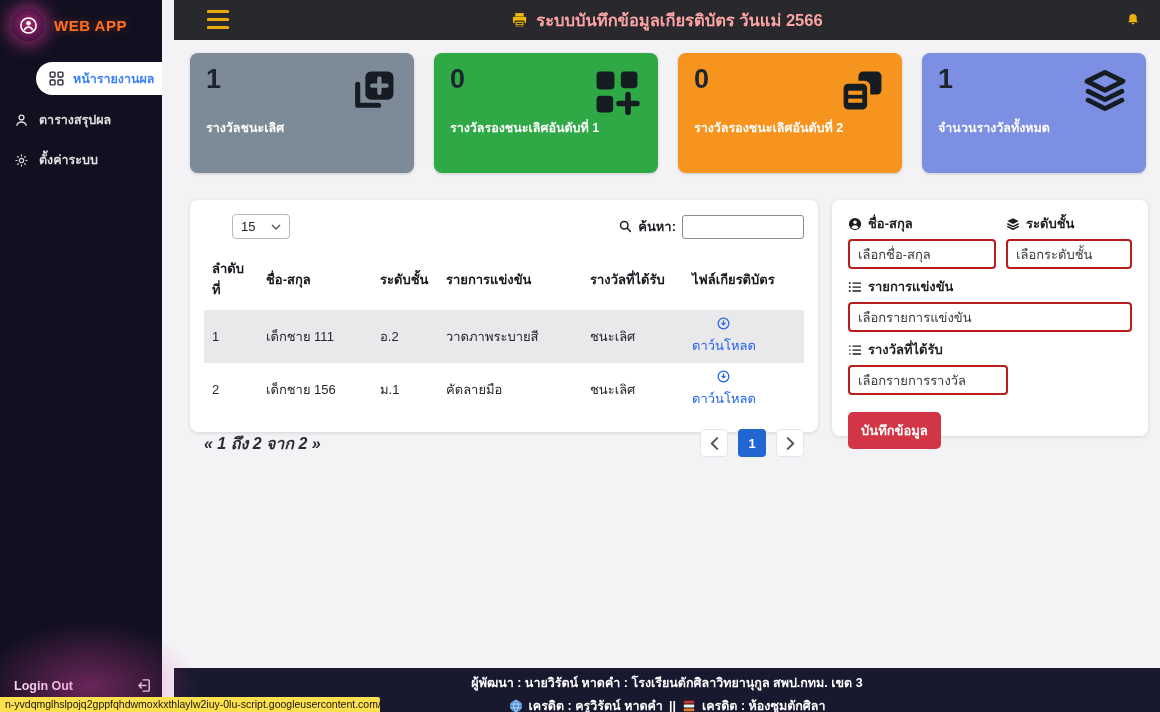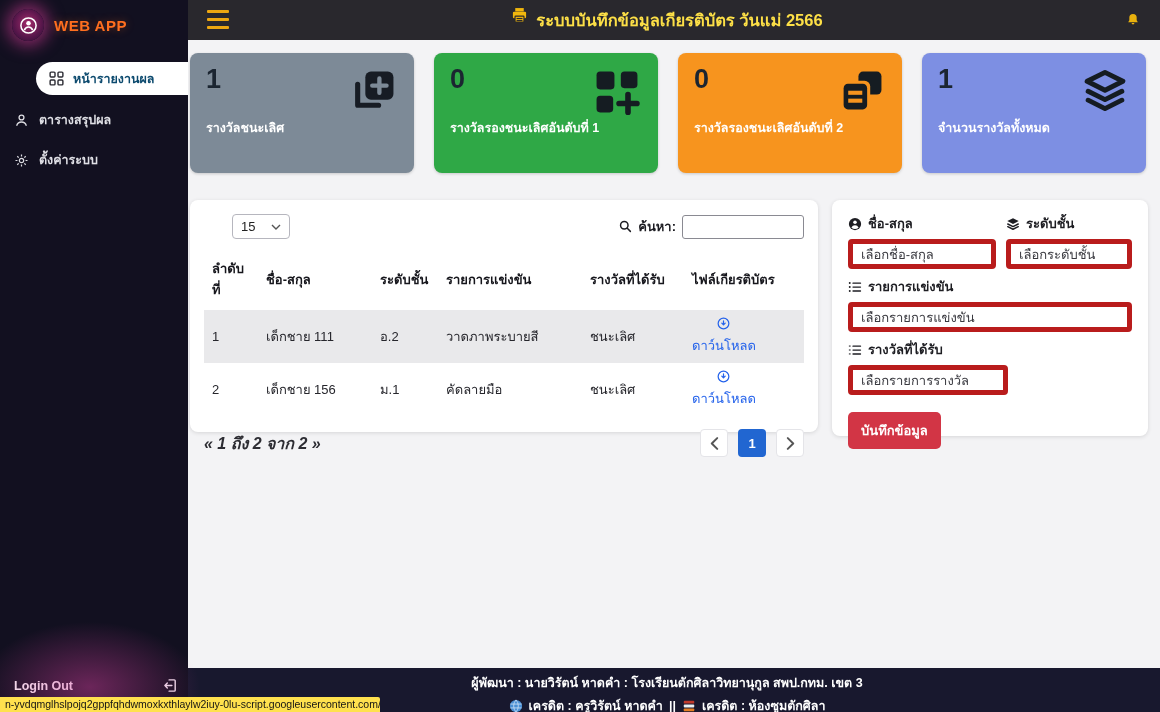--- a/index.html
+++ b/index.html
@@ -1,44 +1,44 @@
 <!DOCTYPE html>
 <html><head>
 <meta charset="utf-8">
 <style>
   * { margin:0; padding:0; box-sizing:border-box; }
   html,body { width:1160px; height:712px; overflow:hidden; font-family:"Liberation Sans", sans-serif; background:#f3f3f5; }
   body { position:relative; }
   svg { display:block; }
 
   
-  .sidebar { position:absolute; left:0; top:0; width:188px; height:712px; background:#121020; z-index:3; }
+  .sidebar { position:absolute; left:0; top:0; width:162px; height:712px; background:#121020; z-index:3; }
   .sidebar::after { content:""; position:absolute; left:-20px; bottom:-40px; width:220px; height:130px;
     background:radial-gradient(closest-side, rgba(216,64,160,.45), rgba(216,64,160,0)); pointer-events:none; }
   .logo { position:absolute; top:9px; left:12px; display:flex; align-items:center; gap:10px; }
   .logo-avatar { width:32px; height:32px; border-radius:50%; display:flex; align-items:center; justify-content:center;
     background:radial-gradient(circle at 50% 45%, #a42a6b 0%, #55164a 60%, #2a0d33 100%);
     box-shadow:0 0 16px 5px rgba(226,61,158,.55); }
   .brand-name { color:#ff6f1f; font-size:15px; font-weight:800; letter-spacing:.5px; text-shadow:0 0 8px rgba(255,111,31,.35); }
   .nav-item-active { position:absolute; top:62px; left:36px; right:0; height:33px; background:#ffffff;
     border-radius:17px 0 0 17px; display:flex; align-items:center; gap:9px; padding-left:13px;
-    color:#0c4a6e; font-size:12.5px; font-weight:700; cursor:pointer; }
+    color:#3b82f6; font-size:12.5px; font-weight:700; cursor:pointer; }
   .nav-item { position:absolute; left:14px; right:0; height:28px; display:flex; align-items:center; gap:10px;
     color:#e0e0e6; font-size:12.5px; font-weight:600; cursor:pointer; }
   .nav-item.n2 { top:106px; }
   .nav-item.n3 { top:146px; }
   .logout-row { position:absolute; top:678px; left:14px; right:10px; display:flex; align-items:center; justify-content:space-between; cursor:pointer; }
   .logout-label { color:#f6eef4; font-size:12.5px; font-weight:700; }
 
   
   .header { position:absolute; left:174px; top:0; width:986px; height:40px; background:#29282d; display:flex; align-items:center; }
   .hamburger { position:absolute; left:33px; top:10px; width:22px; height:19px; display:flex; flex-direction:column; justify-content:space-between; cursor:pointer; }
   .hamburger div { height:3.2px; border-radius:1px; background:#eda711; }
-  .header-title { position:absolute; left:0; right:0; display:flex; justify-content:center; gap:8px;
-    color:#fde047; font-size:16.5px; font-weight:700; }
+  .header-title { position:absolute; left:0; right:0; display:flex; align-items:center; justify-content:center; gap:8px;
+    color:#fca5a5; font-size:16.5px; font-weight:700; }
   .bell { position:absolute; right:20px; top:12px; cursor:pointer; }
 
   
   .main { position:absolute; left:174px; top:40px; width:986px; height:628px; background:#f3f3f5; }
 
   .cards { position:absolute; left:16px; top:13px; width:956px; display:flex; gap:20px; }
   .card { flex:1; height:120px; border-radius:8px; position:relative; padding:10px 16px; box-shadow:0 1px 3px rgba(0,0,0,.18); }
   .card.c-gray   { background:#7d8a97; }
   .card.c-green  { background:#2fa846; }
   .card.c-orange { background:#f7941e; }
@@ -72,21 +72,21 @@
   .pg-btn { width:28px; height:28px; border:1px solid #e4e4e8; border-radius:4px; background:#fff;
     display:flex; align-items:center; justify-content:center; cursor:pointer; }
   .pg-active { width:28px; height:28px; border-radius:4px; background:#2166d1; color:#fff; font-size:13px; font-weight:700;
     display:flex; align-items:center; justify-content:center; cursor:pointer; }
 
   
   .f-row { display:flex; gap:10px; }
   .f-group { margin-bottom:7px; }
   .f-g1 { width:148px; } .f-g2 { flex:1; } .f-full { width:100%; }
   .f-label { display:flex; align-items:center; gap:6px; font-size:13px; font-weight:700; color:#1d1d22; margin-bottom:5px; }
-  .f-input { height:30px; border:5px solid #b91c1c; border-radius:4px; width:100%; padding:0 8px; font-size:13px; color:#3a3a40; font-family:"Liberation Sans",sans-serif; background:#fff; }
+  .f-input { height:30px; border:2px solid #b91c1c; border-radius:4px; width:100%; padding:0 8px; font-size:13px; color:#3a3a40; font-family:"Liberation Sans",sans-serif; background:#fff; }
   .f-input.short { width:160px; }
   .save-btn { margin-top:10px; background:#d23545; color:#fff; border:none; border-radius:5px; font-size:13px; font-weight:700;
     padding:8px 13px; cursor:pointer; font-family:"Liberation Sans",sans-serif; }
 
   
   .footer { position:absolute; left:174px; top:668px; width:986px; height:44px; background:#18182e; color:#fff; text-align:center; padding-top:5px; }
   .footer-line1 { font-size:12.5px; font-weight:700; }
   .footer-line2 { display:flex; align-items:center; justify-content:center; gap:6px; font-size:12.5px; font-weight:700; margin-top:3px; }
 
   .statusbar { position:absolute; left:0; top:697px; width:380px; height:15px; background:#ffe14e; z-index:6;

